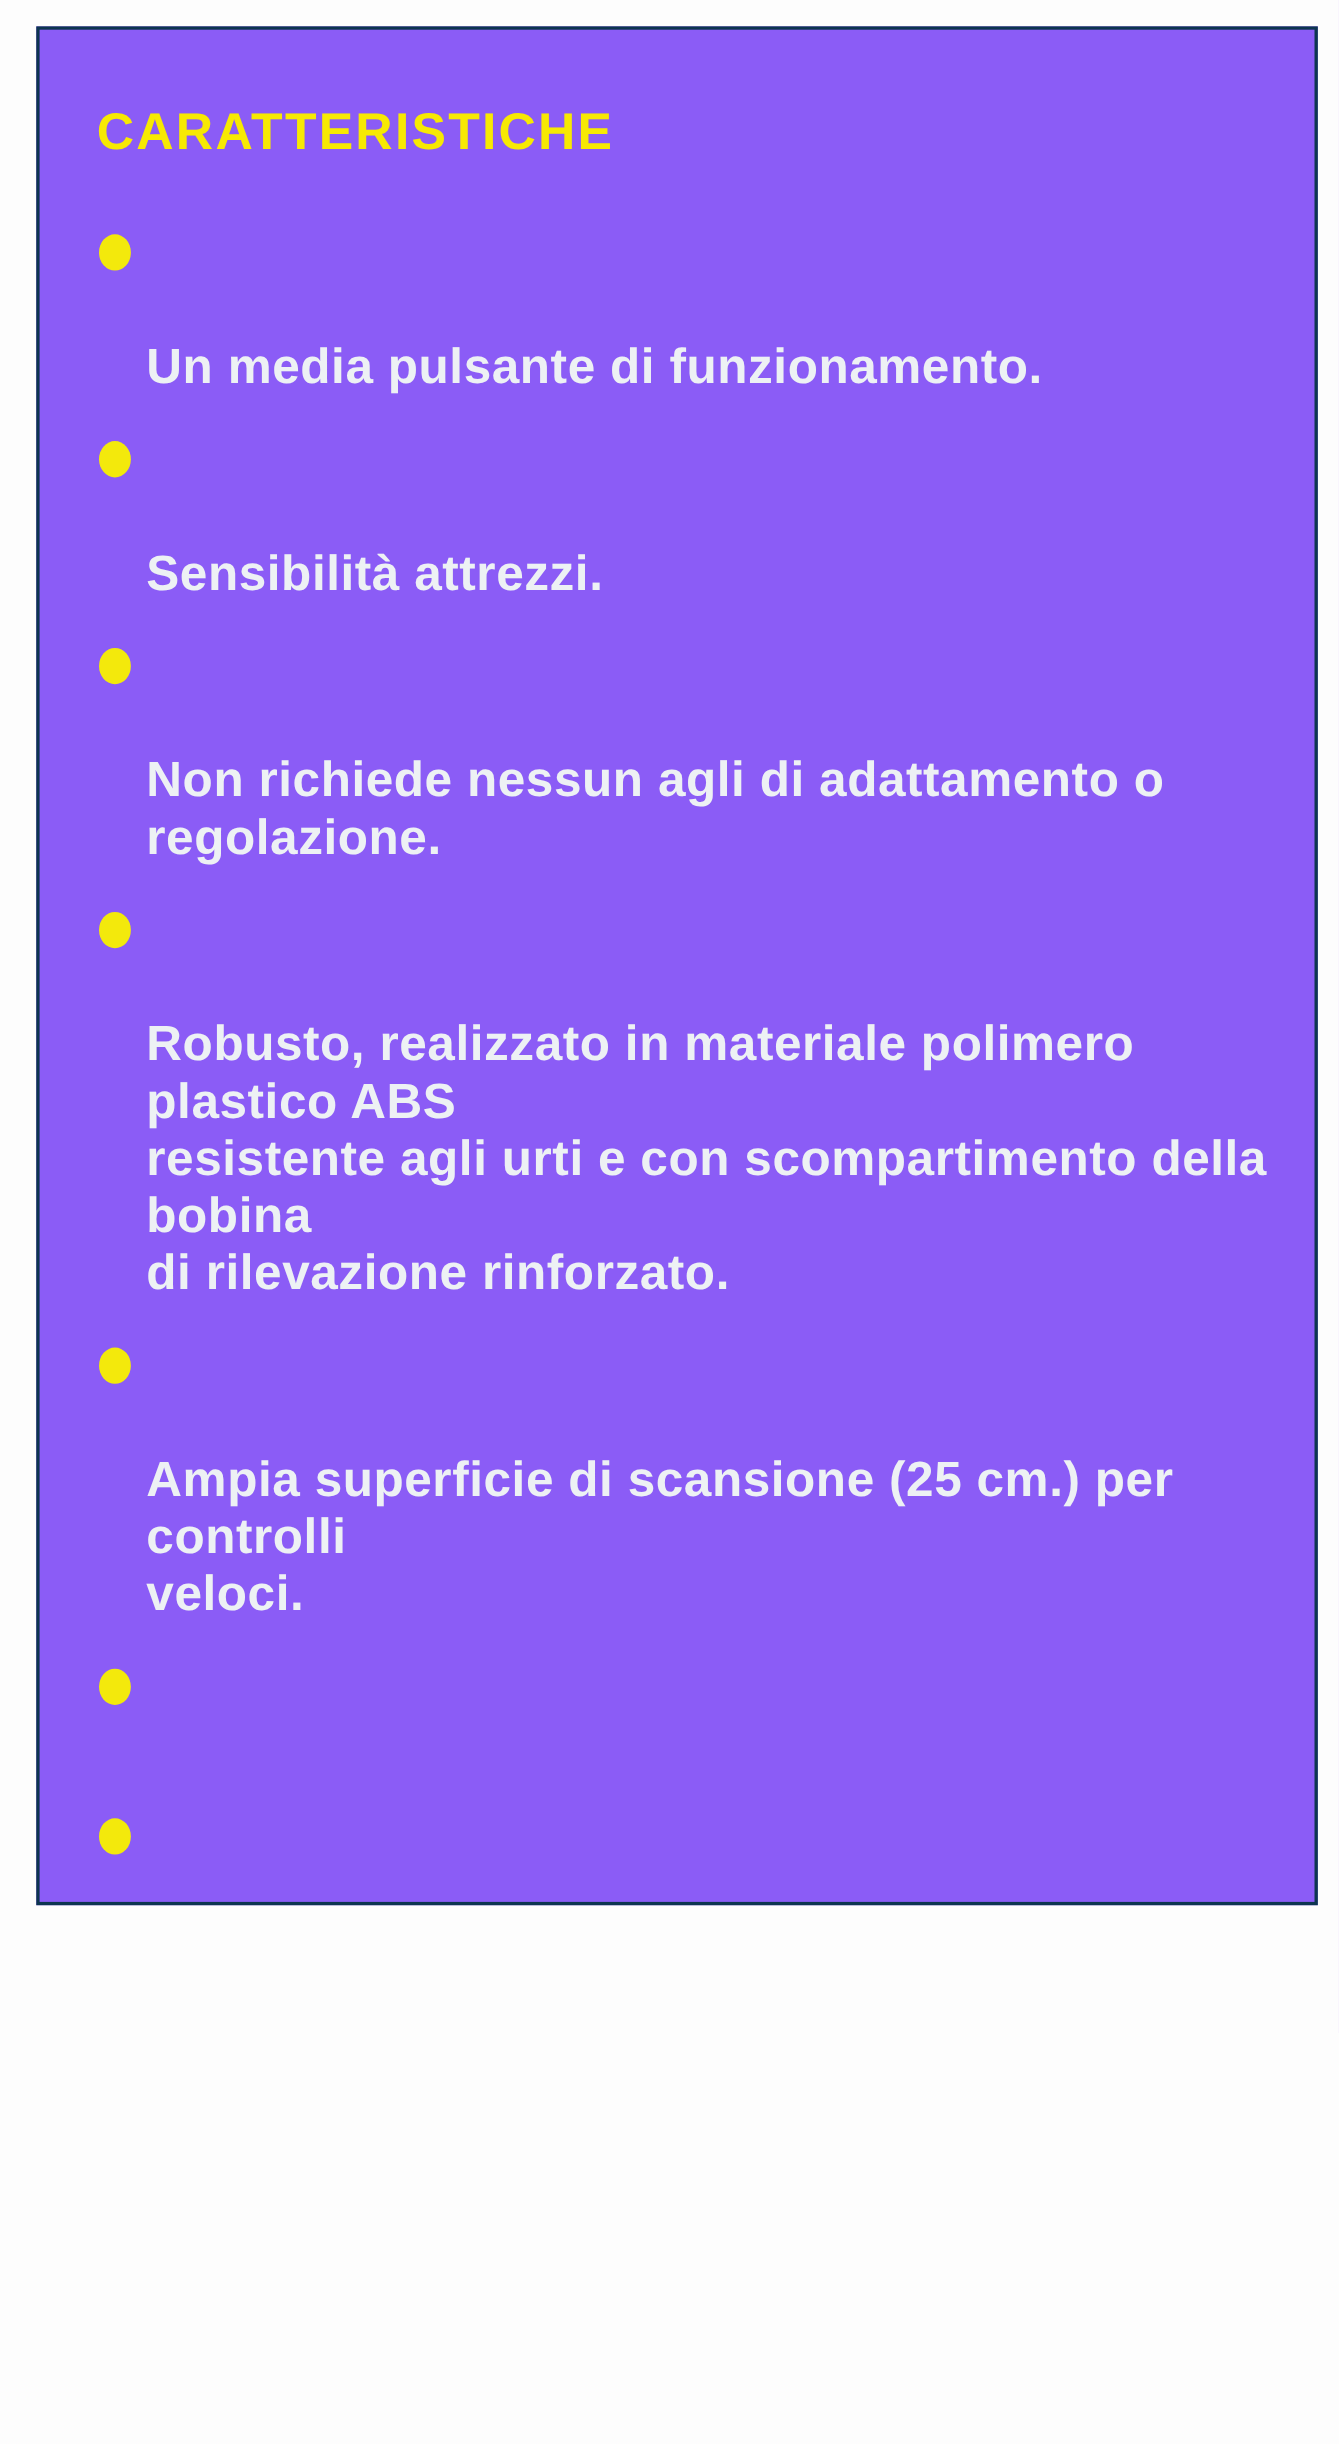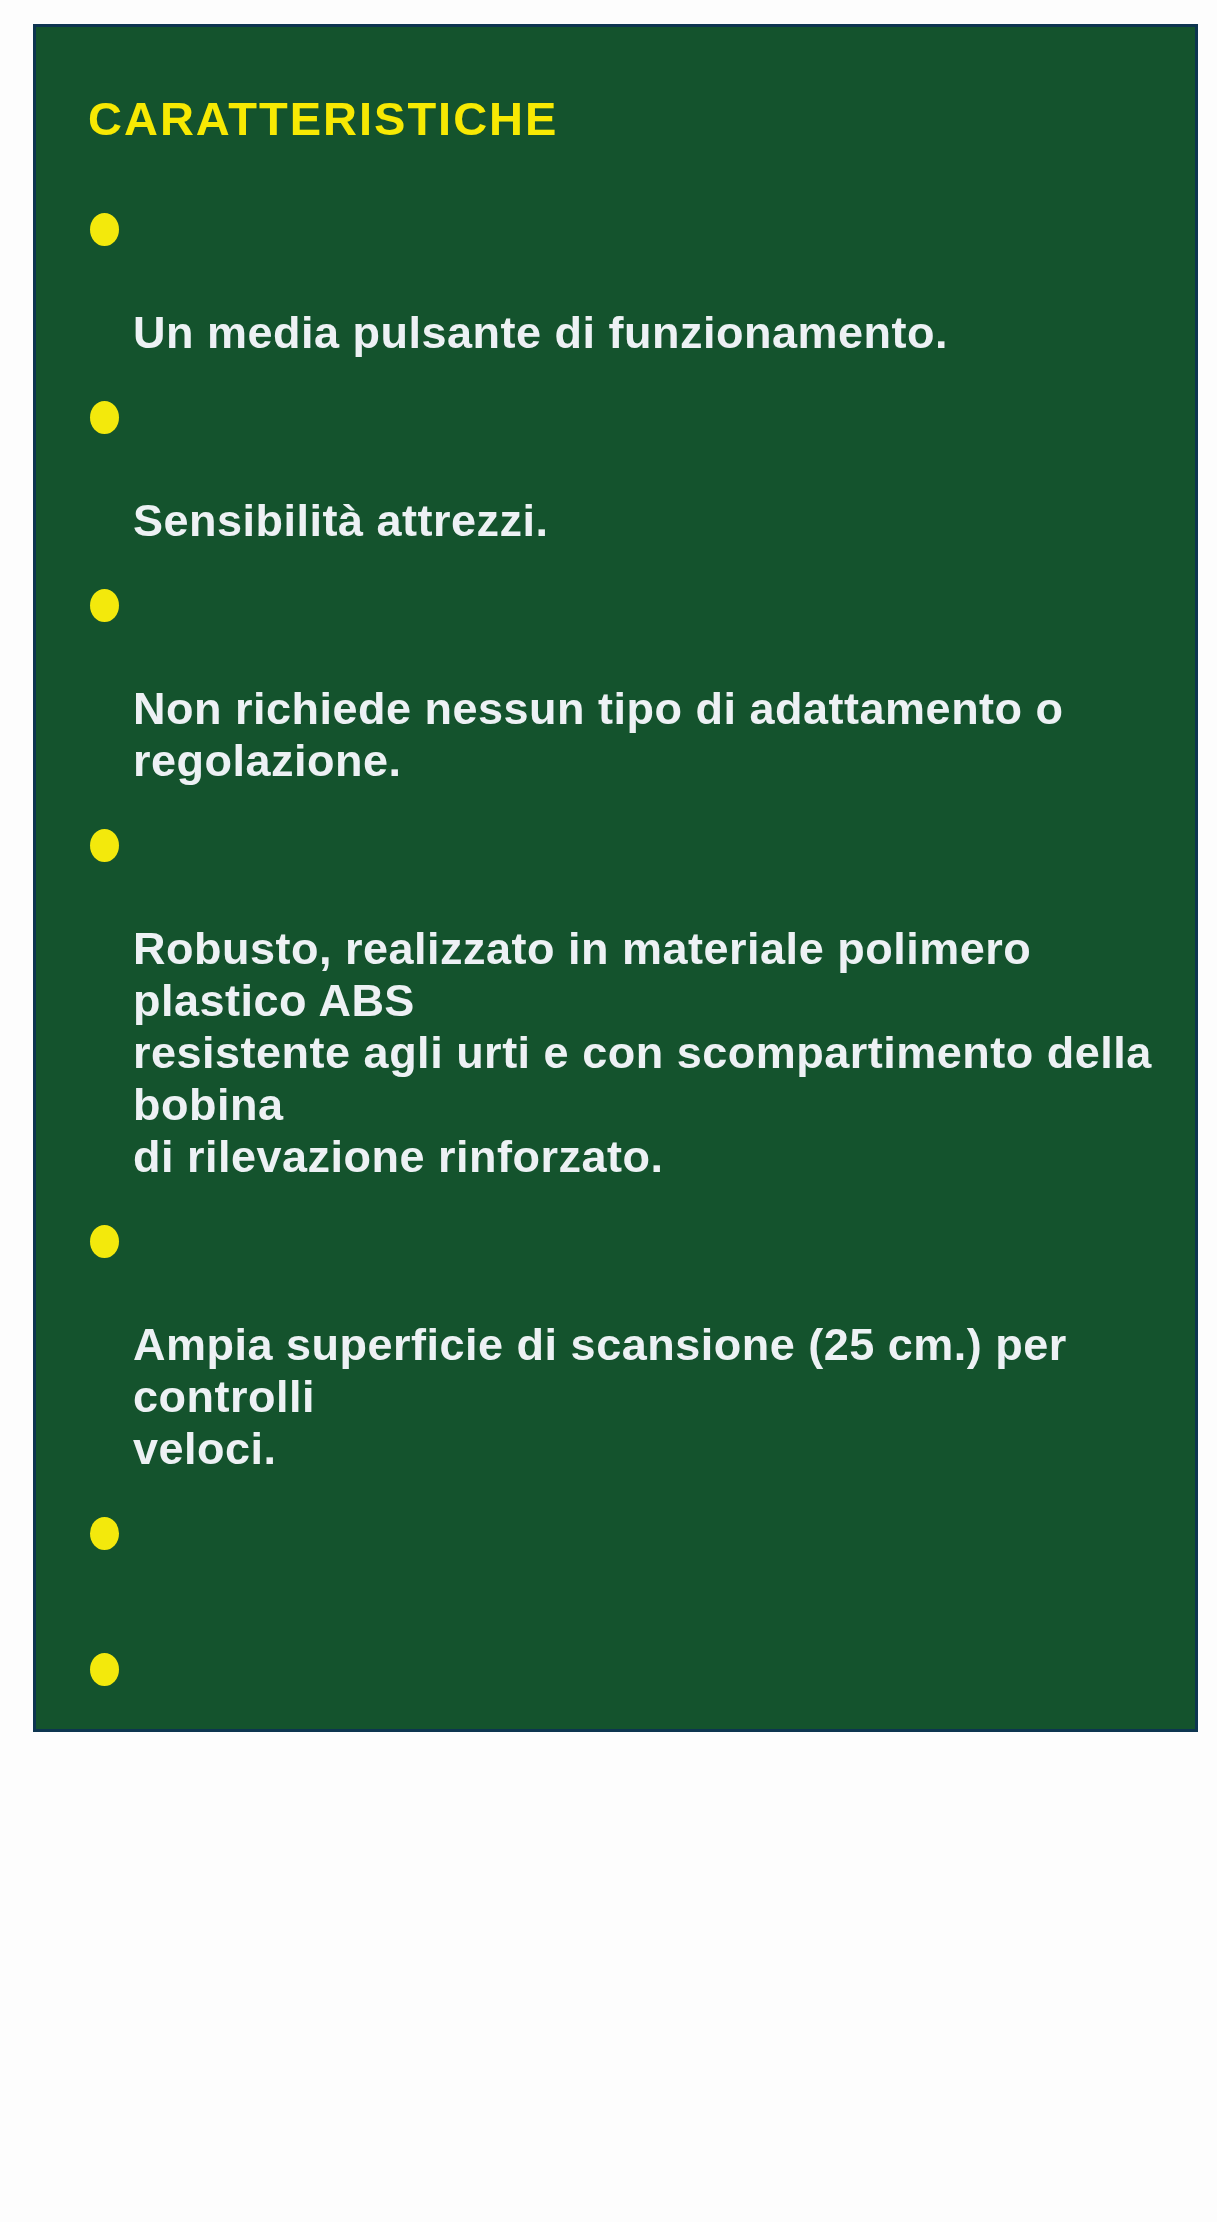--- a/index.html
+++ b/index.html
@@ -15,21 +15,21 @@
     background: #fdfdfd;
     overflow: hidden;
   }
   .panel {
     position: absolute;
     left: 33px;
     top: 24px;
     width: 1165px;
     height: 1708px;
     box-sizing: border-box;
-    background: #14532d;
+    background: #8b5cf6;
     border: 3px solid #0d3550;
     padding: 66px 38px 0 52px;
     color: #edf1f4;
     font-weight: bold;
   }
   h1.section-title, h2.section-title {
     color: #f7e903;
     font-size: 47px;
     line-height: 52px;
     letter-spacing: 2px;
@@ -72,21 +72,21 @@
       <li>
         <span class="dot"></span>
         <span>Un media pulsante di funzionamento.</span>
       </li>
       <li>
         <span class="dot"></span>
         <span>Sensibilità attrezzi.</span>
       </li>
       <li>
         <span class="dot"></span>
-        <span>Non richiede nessun tipo di adattamento o regolazione.</span>
+        <span>Non richiede nessun agli di adattamento o regolazione.</span>
       </li>
       <li>
         <span class="dot"></span>
         <span>Robusto, realizzato in materiale polimero plastico ABS
 resistente agli urti e con scompartimento della bobina
 di rilevazione rinforzato.</span>
       </li>
       <li>
         <span class="dot"></span>
         <span>Ampia superficie di scansione (25 cm.) per controlli

